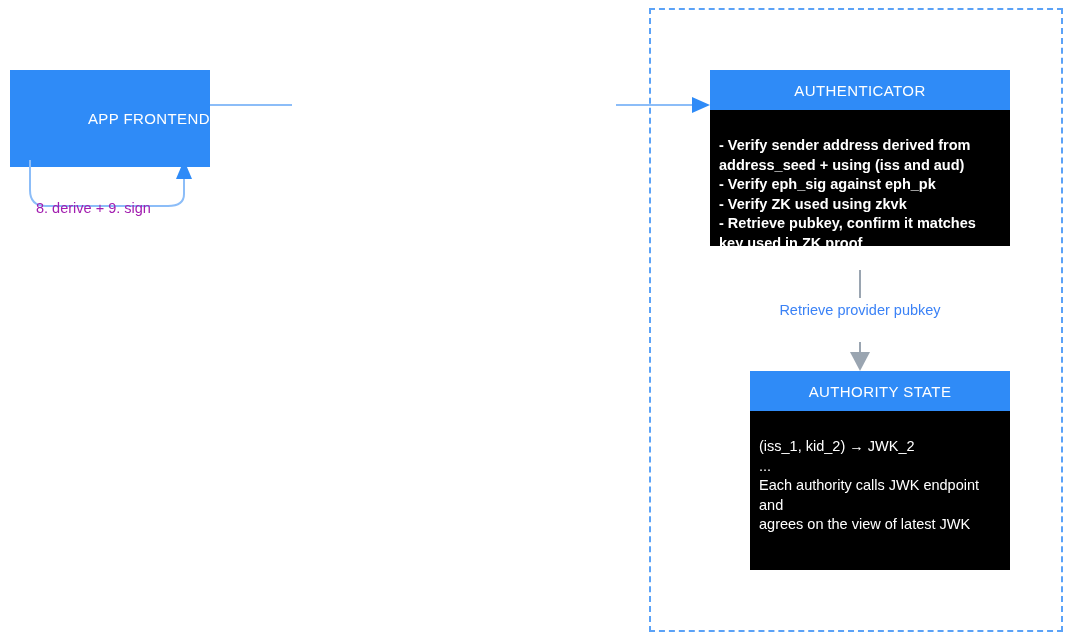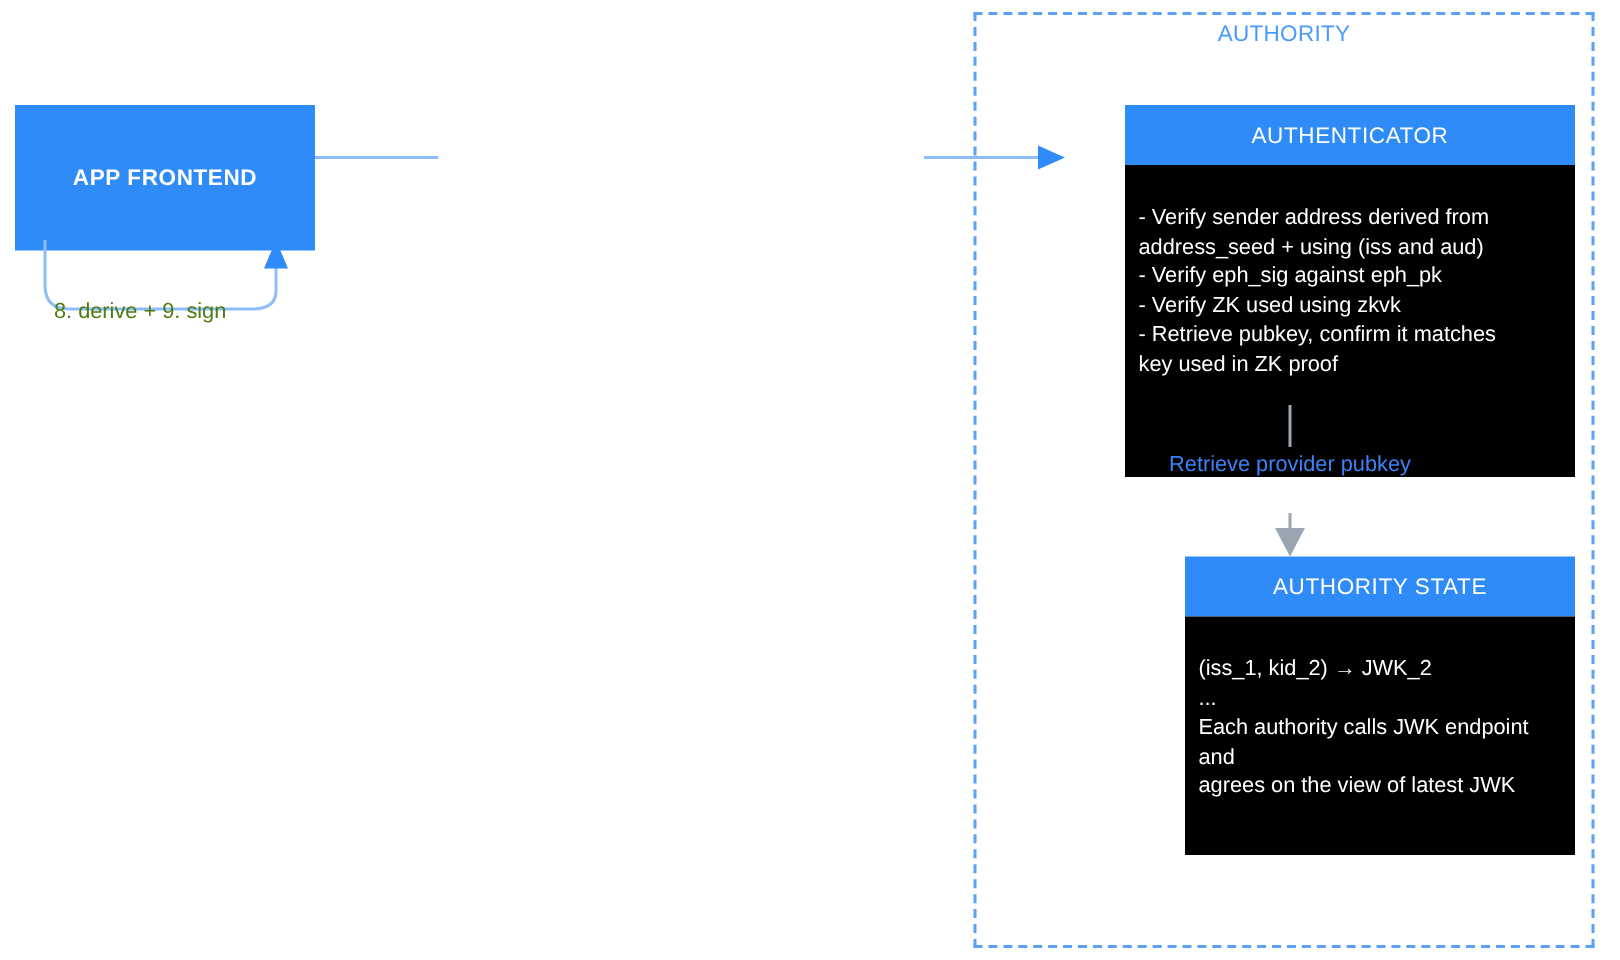--- a/index.html
+++ b/index.html
@@ -44,40 +44,38 @@
     letter-spacing: 0.2px;
   }
 
   
   .box-blue {
     position: absolute;
     background: #2f8bf7;
     color: #ffffff;
     display: flex;
     align-items: center;
-    justify-content: center;
+    justify-content: flex-end;
     font-size: 15px;
     letter-spacing: 0.4px;
     box-sizing: border-box;
-    font-weight: bold;
   }
 
   #app-frontend {
     left: 10px;
     top: 70px;
     width: 200px;
     height: 97px;
   }
 
   
   .node {
     position: absolute;
     width: 300px;
     box-sizing: border-box;
-    margin-left: 40px;
   }
   .node-header {
     height: 40px;
     background: #2f8bf7;
     color: #ffffff;
     display: flex;
     align-items: center;
     justify-content: center;
     font-size: 15px;
     letter-spacing: 0.4px;
@@ -93,21 +91,22 @@
   }
   .node-body .line {
     white-space: pre-wrap;
   }
 
   #authenticator {
     left: 710px;
     top: 70px;
   }
   #authenticator .node-body {
-    height: 208px;
+    height: 136px;
+    font-weight: bold;
   }
 
   #authority-state {
     left: 710px;
     top: 371px;
     padding-left: 40px;
   }
   #authority-state .node-body {
     height: 159px;
   }
@@ -136,21 +135,21 @@
     position: absolute;
     left: 10px;
     top: 160px;
     width: 210px;
     height: 75px;
   }
   .conn-loop-label {
     position: absolute;
     left: 36px;
     top: 200px;
-    color: #4d7c0f;
+    color: #a21caf;
     font-size: 14.5px;
     white-space: nowrap;
   }
 
   
   .conn-vert {
     position: absolute;
     left: 840px;
     top: 270px;
     width: 40px;
@@ -166,21 +165,20 @@
     font-size: 14.5px;
     line-height: 20px;
   }
 </style>
 </head>
 <body>
 
 <div id="canvas">
 
   <div class="authority-group"></div>
-  <div class="authority-title">AUTHORITY</div>
 
   <div class="box-blue" id="app-frontend">
     <span>APP FRONTEND</span>
   </div>
 
   <svg class="conn-loop" viewBox="0 0 210 75">
     <path d="M 20 0 L 20 30 Q 20 46 36 46 L 158 46 Q 174 46 174 34 L 174 18" fill="none" stroke="#8cbdf8" stroke-width="2"></path>
     <polygon points="174,0 166,19 182,19" fill="#2f8bf7"></polygon>
   </svg>
   <div class="conn-loop-label">8. derive + 9. sign</div>

